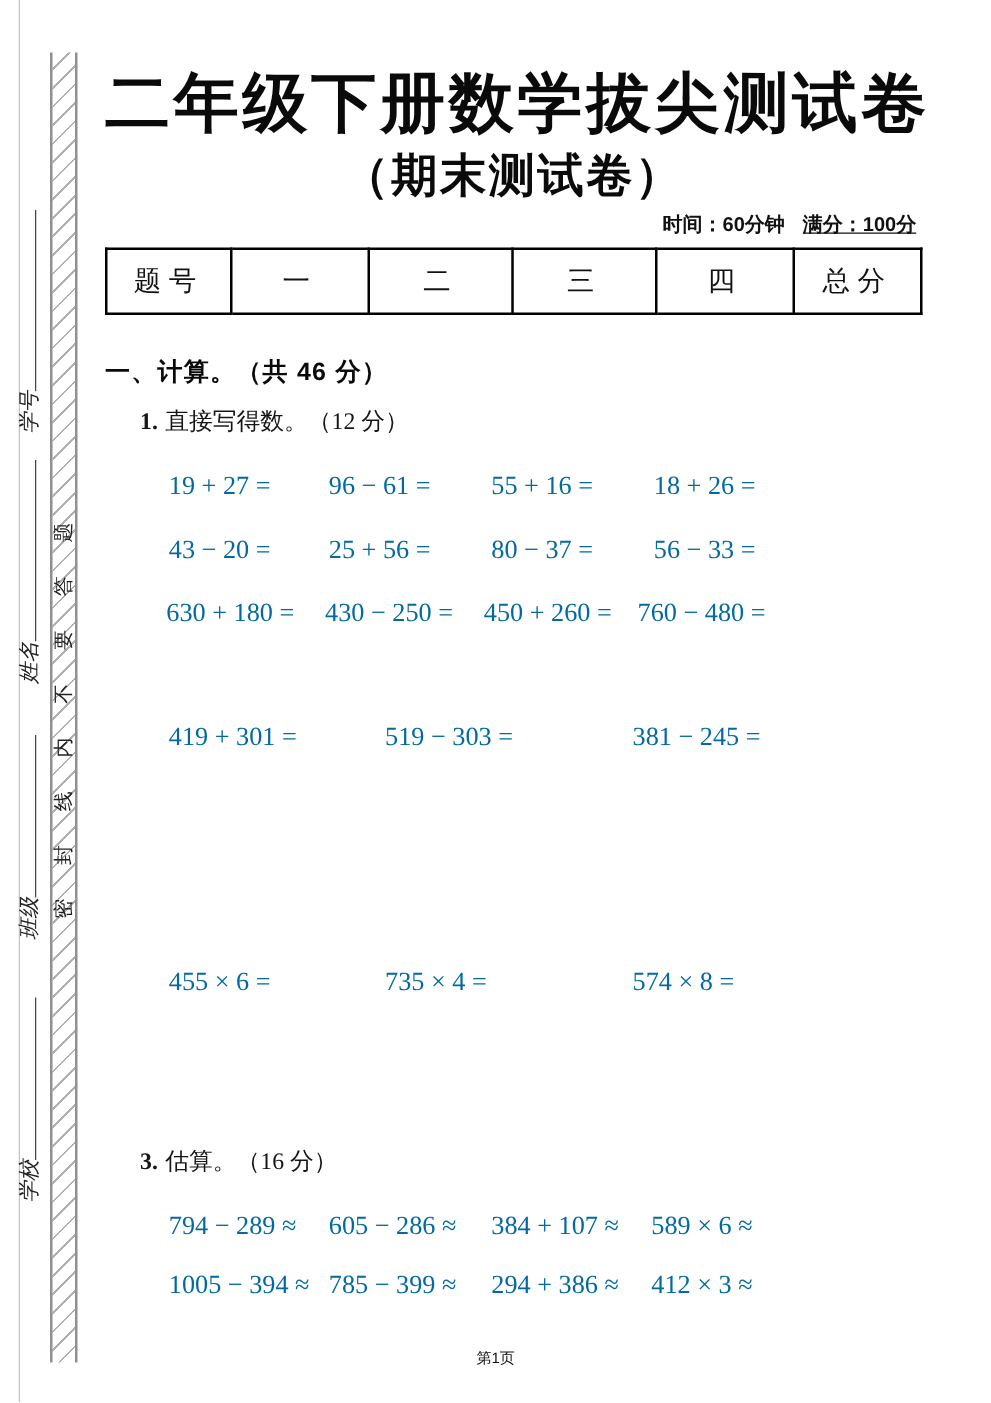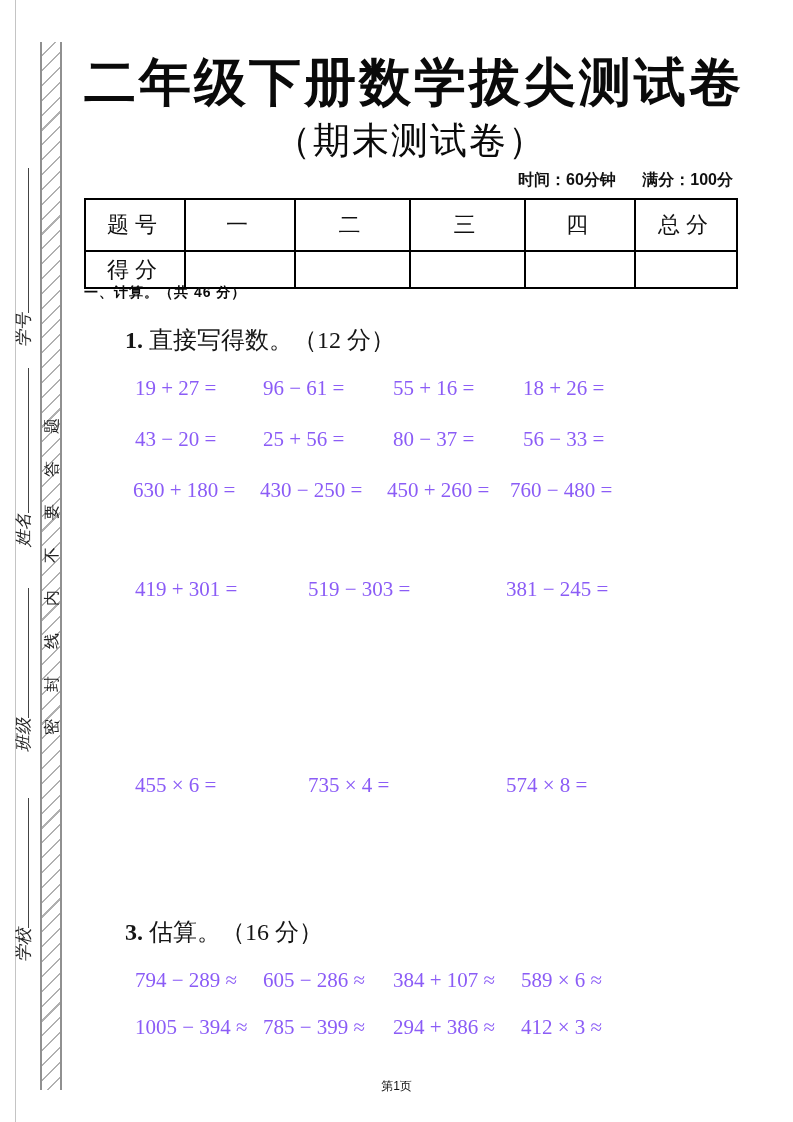--- a/index.html
+++ b/index.html
@@ -35,54 +35,54 @@
   .lab-xuehao .mline, .lab-xingming .mline { width:145px; }
   .lab-banji .mline, .lab-xuexiao .mline { width:130px; }
 
   .title {
     position:absolute; left:84px; top:48px; width:653px; text-align:center;
     font-family:"Liberation Sans", sans-serif; font-weight:bold;
     font-size:52px; letter-spacing:3px; white-space:nowrap; color:#0a0a0a;
   }
   .subtitle {
     position:absolute; left:84px; top:116px; width:653px; text-align:center;
-    font-family:"Liberation Sans", sans-serif; font-weight:normal;
+    font-family:"Liberation Sans", sans-serif; font-weight:bold;
     font-size:37px; letter-spacing:2px; color:#0a0a0a;
   }
   .info {
     position:absolute; right:60px; top:170px; font-family:"Liberation Sans", sans-serif;
     font-weight:bold; font-size:16px; color:#111; white-space:nowrap;
   }
-  .info span + span { margin-left:22px; }
+  .info span + span { margin-left:10px;text-decoration:underline; }
 
   table.score-table {
     position:absolute; left:84px; top:198px; width:652px;
     border-collapse:collapse; table-layout:fixed;
     font-size:22px; font-family:"Liberation Serif", serif;
   }
   table.score-table th, table.score-table td {
     border:2px solid #000; text-align:center; vertical-align:middle;
     font-weight:normal; letter-spacing:6px; padding:0; overflow:hidden;
   }
   tr.score-head { height:52px;border-radius:17px; }
   tr.score-row { height:37px; }
 
   .part-heading {
     position:absolute; left:84px; top:284px;
     font-family:"Liberation Sans", sans-serif; font-weight:bold;
-    font-size:14px; letter-spacing:1px; color:#0a0a0a;
+    font-size:20px; letter-spacing:1px; color:#0a0a0a;
   }
   .qtitle {
-    position:absolute; left:125px; font-size:24px; white-space:nowrap; color:#161616;
+    position:absolute; left:112px; font-size:19px; white-space:nowrap; color:#161616;
   }
   .qtitle b { font-weight:bold; margin-right:6px; }
   .qt1 { top:324px; } .qt2 { top:526px; } .qt3 { top:916px; }
 
   .prow { position:absolute; left:0; top:0; width:793px; height:28px;
-          font-size:21px; color:#8b5cf6; }
+          font-size:21px; color:#0369a1; }
   .prow span { position:absolute; top:0; white-space:nowrap; }
   .q1a span:nth-child(1){left:135px} .q1a span:nth-child(2){left:263px}
   .q1a span:nth-child(3){left:393px} .q1a span:nth-child(4){left:523px}
   .q1c span:nth-child(1){left:133px} .q1c span:nth-child(2){left:260px}
   .q1c span:nth-child(3){left:387px} .q1c span:nth-child(4){left:510px}
   .q2a span:nth-child(1){left:135px} .q2a span:nth-child(2){left:308px}
   .q2a span:nth-child(3){left:506px}
   .q3a span:nth-child(1){left:135px} .q3a span:nth-child(2){left:263px}
   .q3a span:nth-child(3){left:393px} .q3a span:nth-child(4){left:521px}
 
@@ -132,28 +132,20 @@
     </colgroup>
     <tbody>
         <tr class="score-head">
       <th>题号</th>
       <th>一</th>
       <th>二</th>
       <th>三</th>
       <th>四</th>
       <th>总分</th>
     </tr>
-    <tr class="score-row">
-      <td>得分</td>
-      <td></td>
-      <td></td>
-      <td></td>
-      <td></td>
-      <td></td>
-    </tr>
   </tbody>
     </table>
 
   <div class="part-heading">一、计算。（共 46 分）</div>
 
   <div class="qtitle qt1">
     <b>1.</b><span>直接写得数。（12 分）</span>
   </div>
 
   <div class="prow q1a" style="top:376px">

